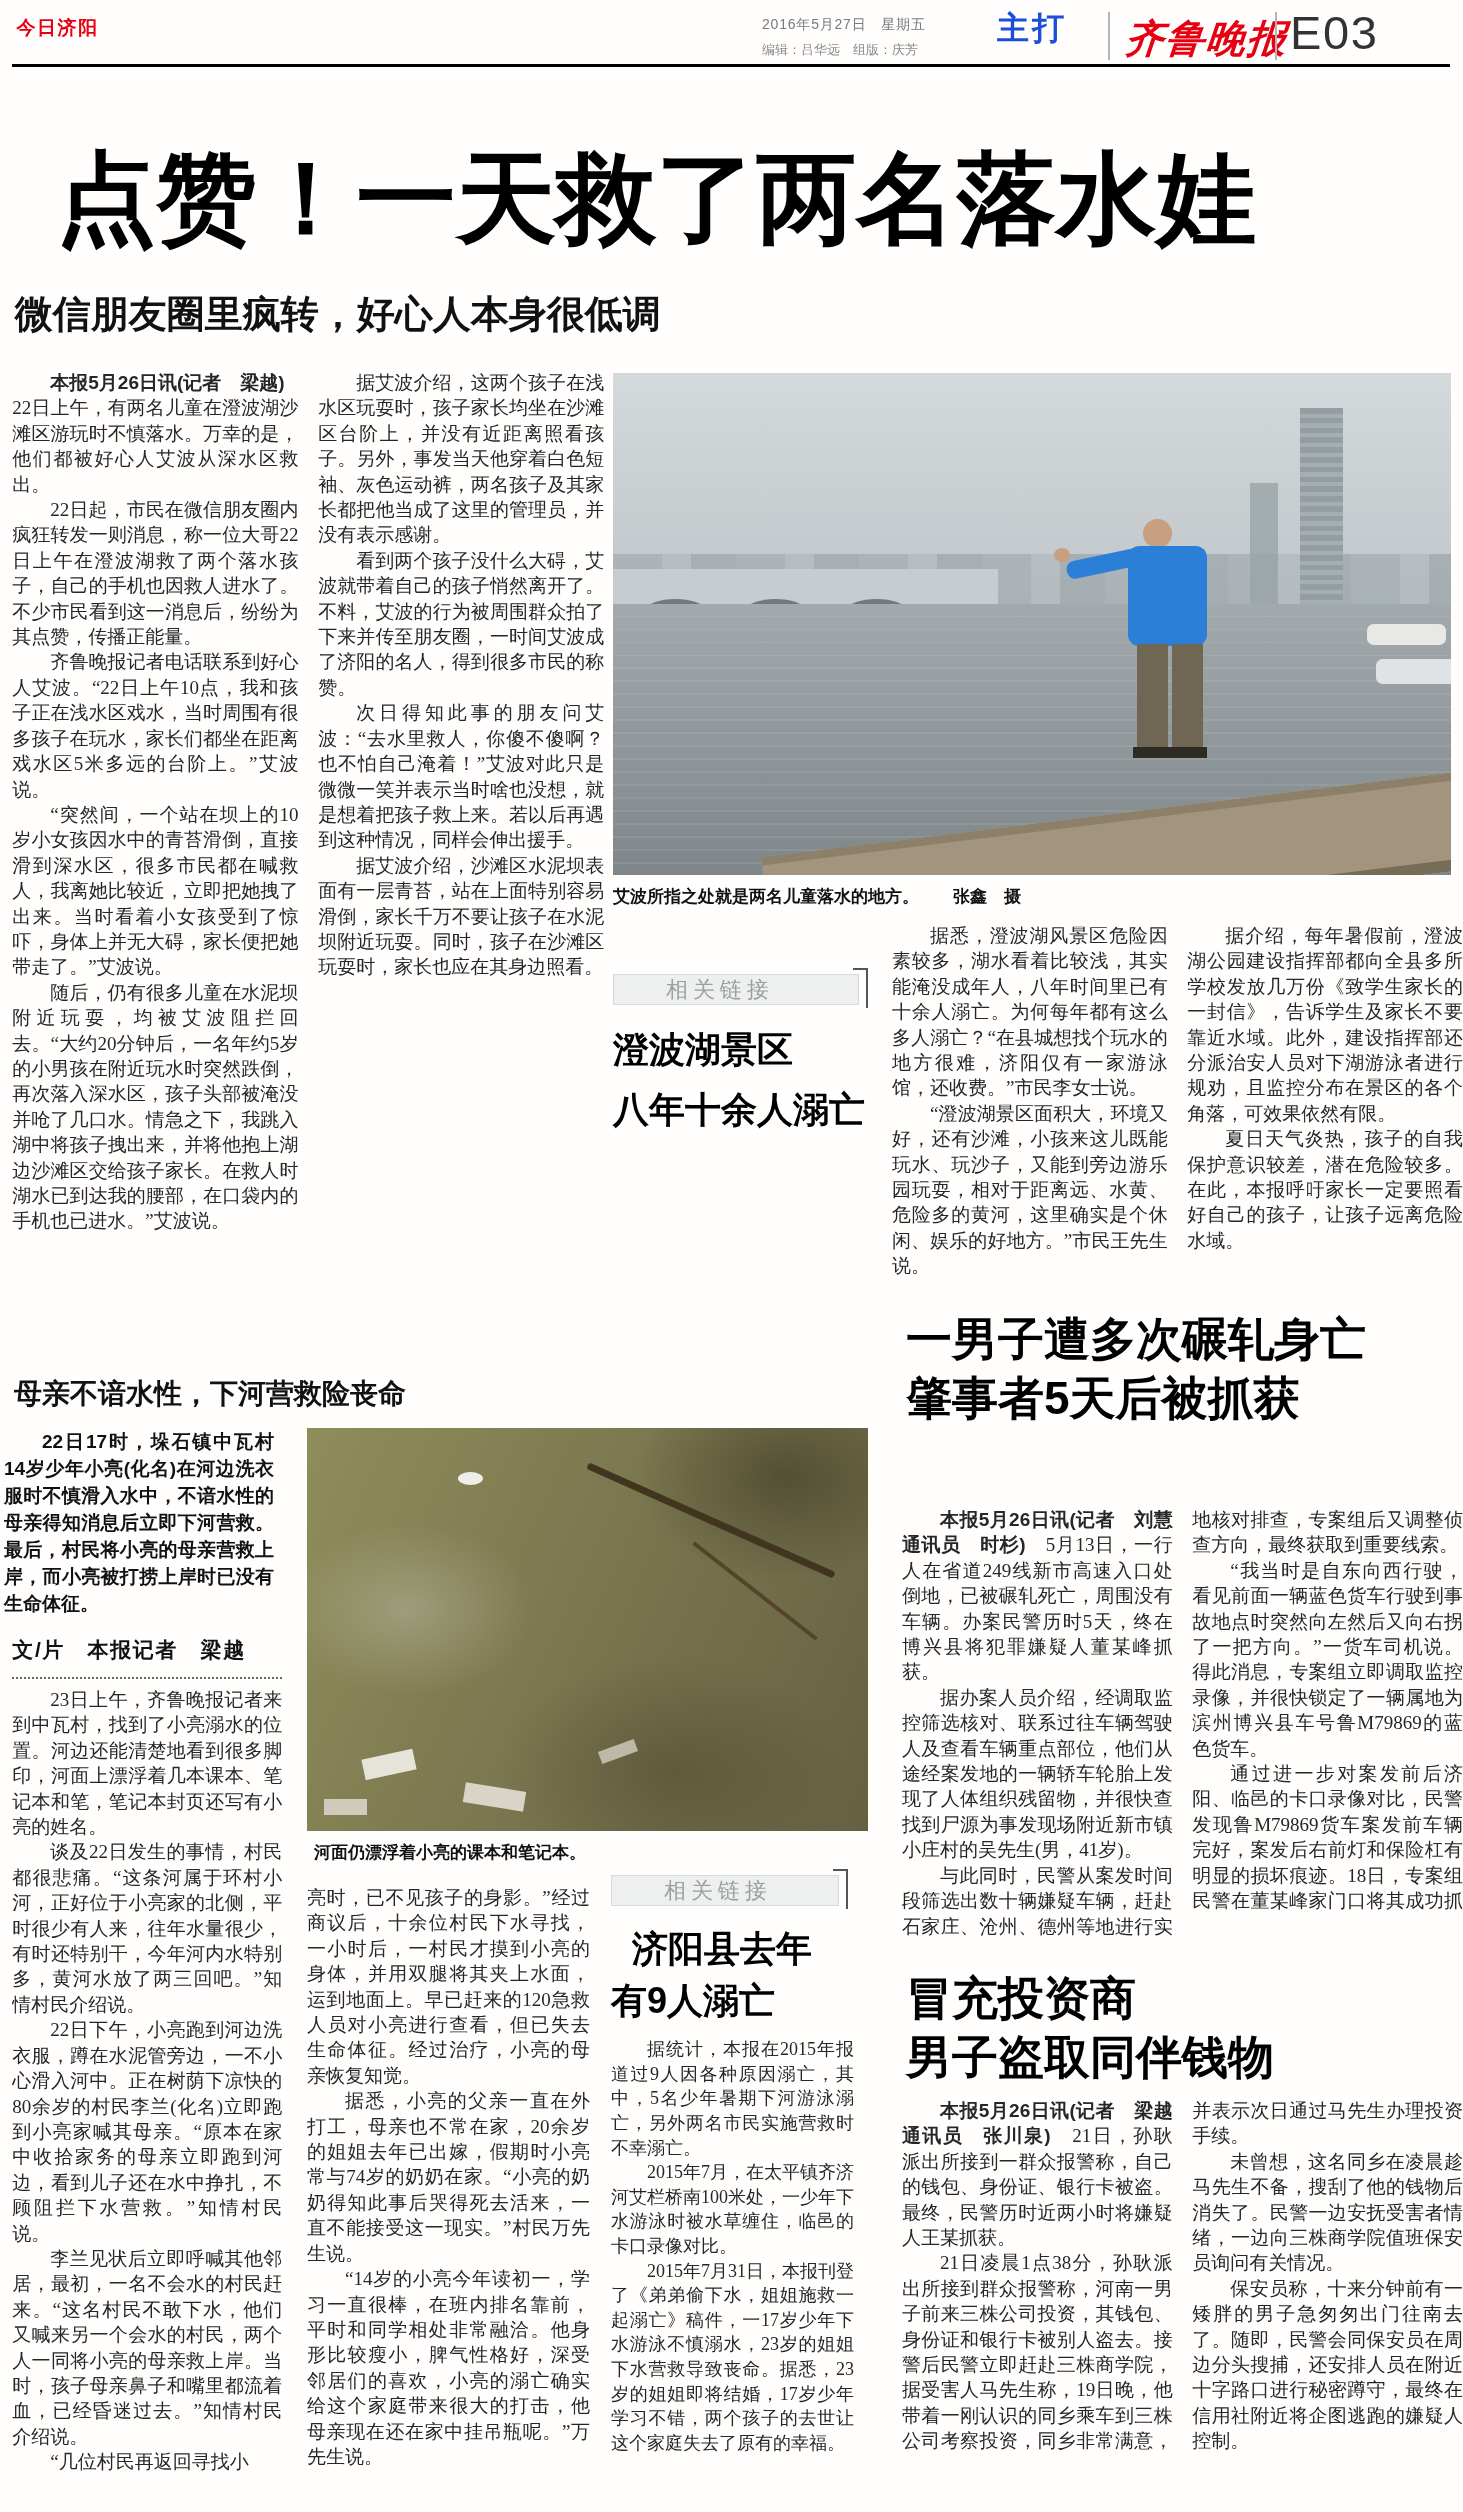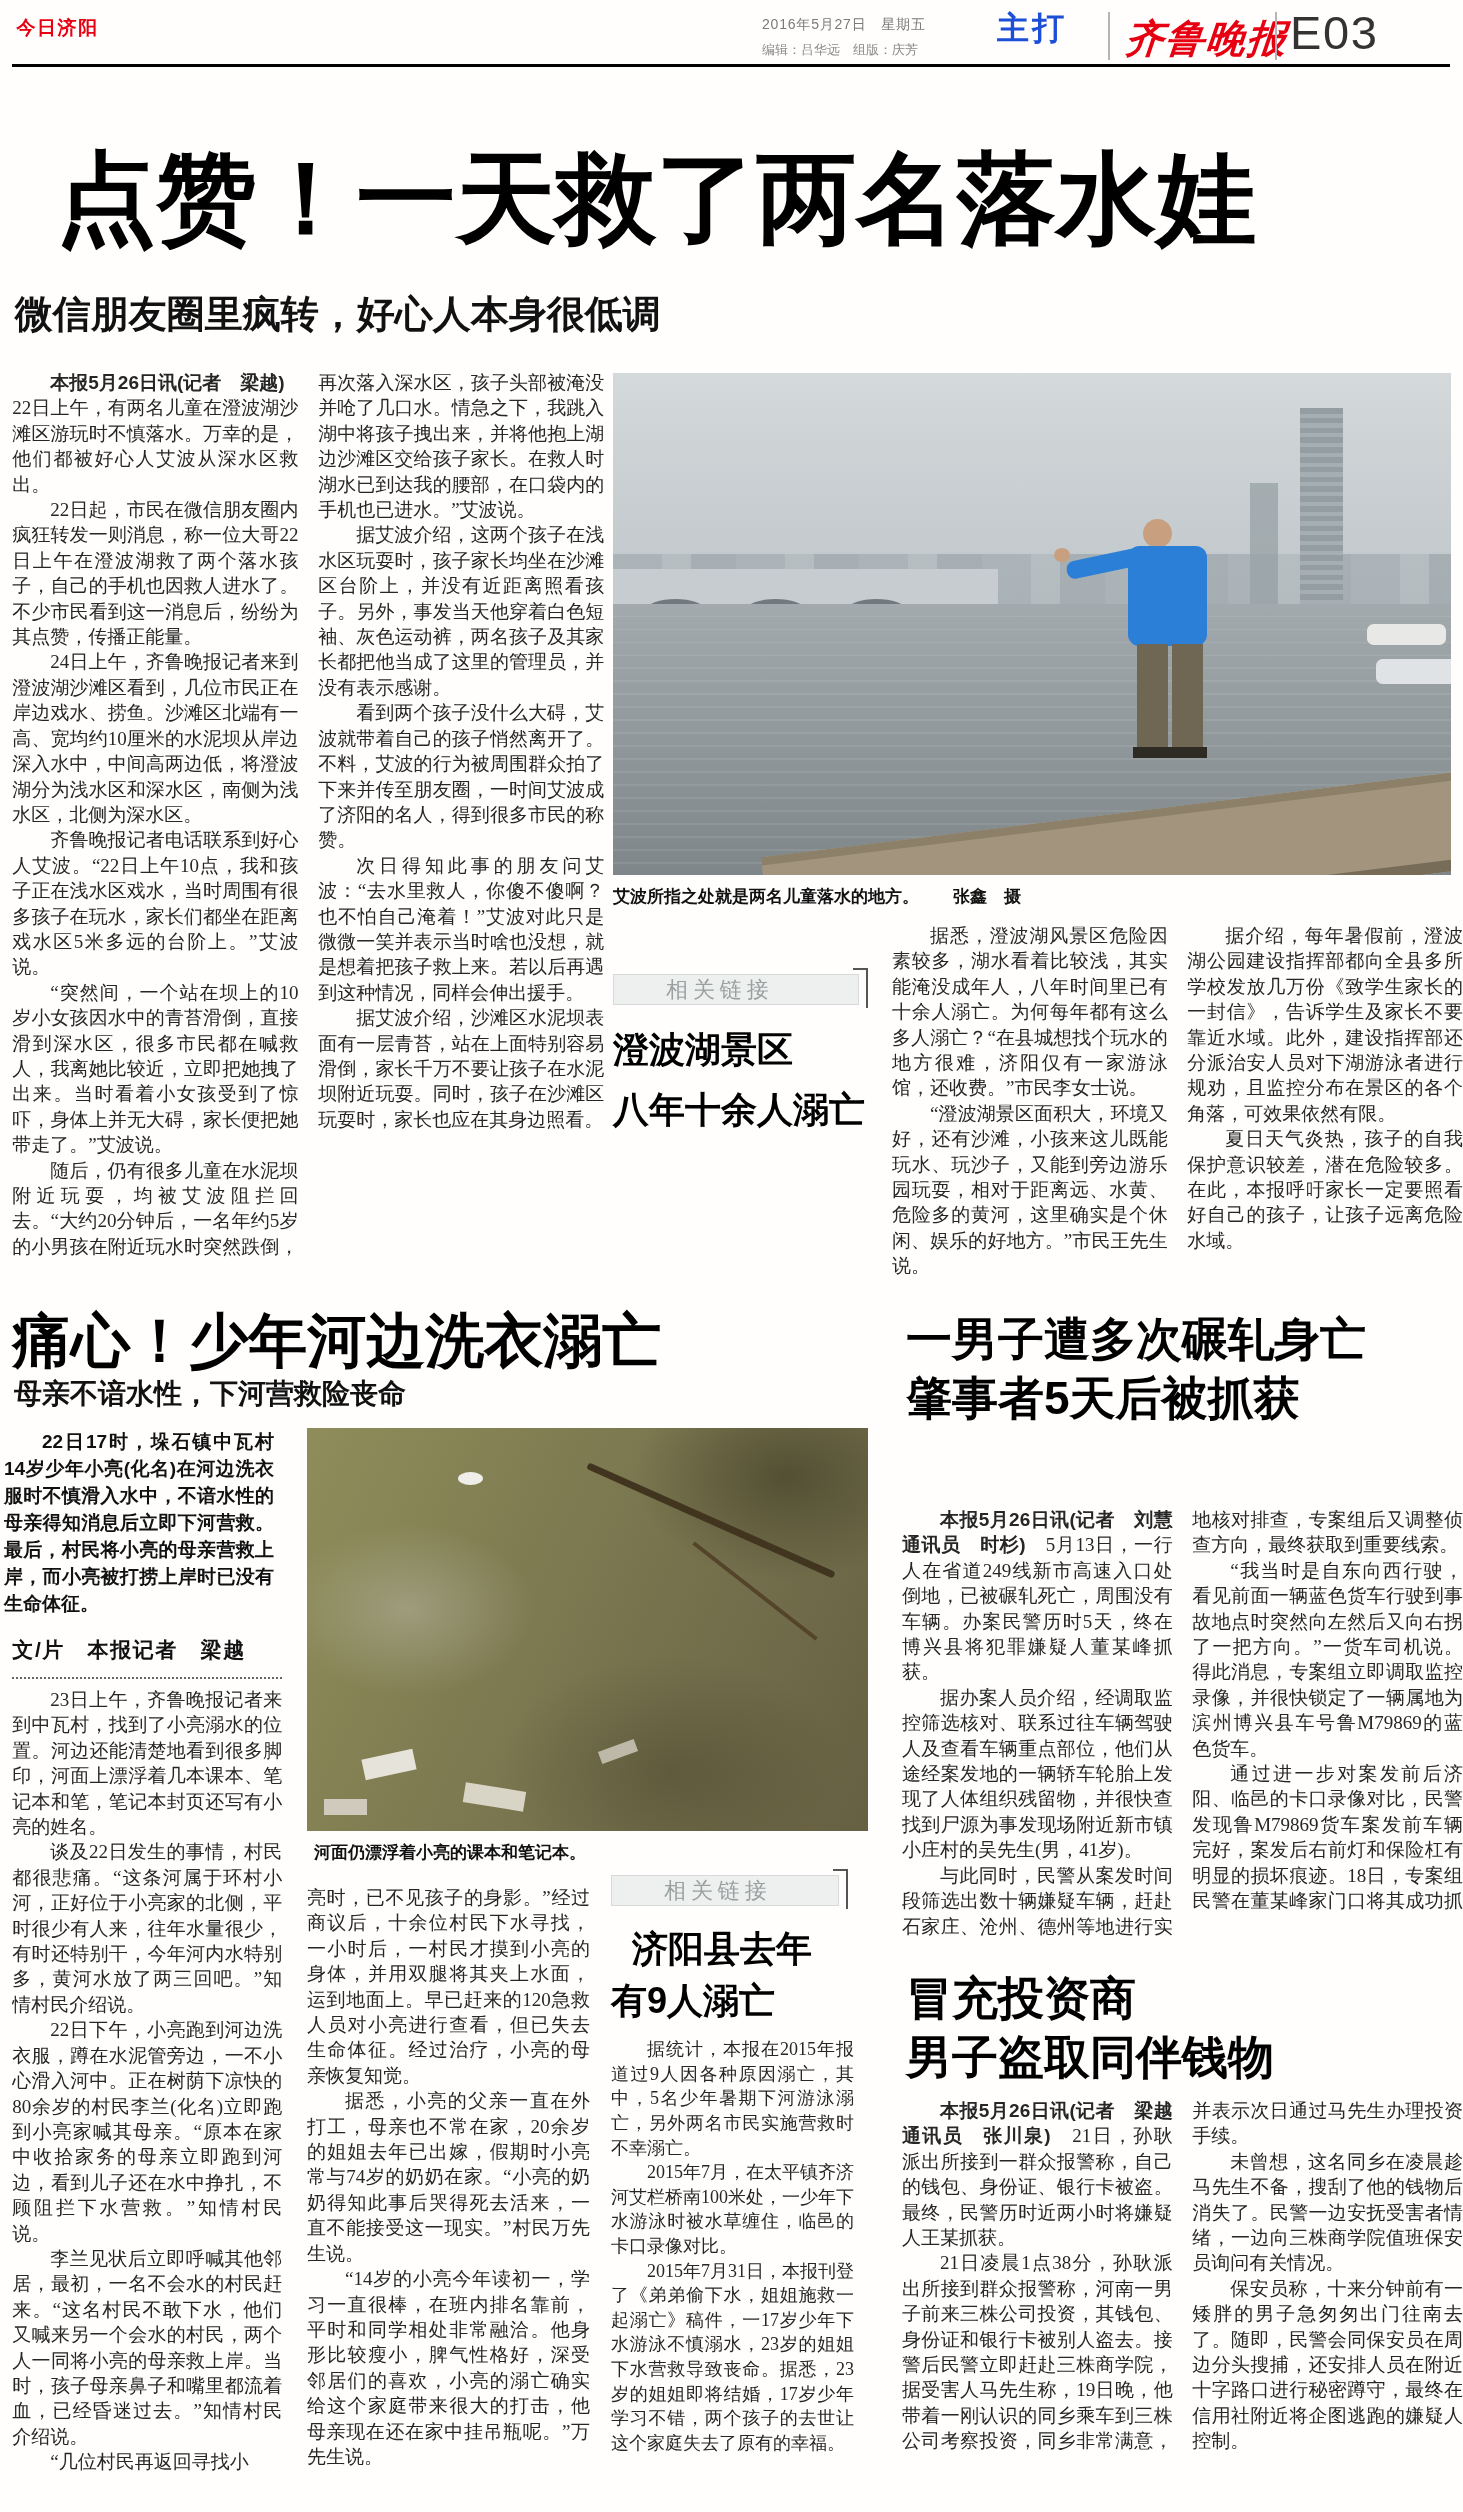--- a/index.html
+++ b/index.html
@@ -129,21 +129,20 @@
   <div class="abs vsep" style="left:1275px; top:11.5px;"></div>
   <div class="abs pageno" style="left:1290px; top:4.9px;">E03</div>
   <div class="abs header-rule" style="left:12.3px; top:64px; width:1438px;"></div>
 
   <div class="abs hl-main" style="left:12.3px; top:146px;">点赞！一天救了两名落水娃</div>
   <div class="abs sub-main" style="left:14.8px; top:289px;">微信朋友圈里疯转，好心人本身很低调</div>
 
   <div class="abs flow cols2" style="left:12.3px; top:370px; width:592px; height:911px;">
       <p><b class="lead">本报5月26日讯(记者　梁越)</b>　22日上午，有两名儿童在澄波湖沙滩区游玩时不慎落水。万幸的是，他们都被好心人艾波从深水区救出。</p>
       <p>22日起，市民在微信朋友圈内疯狂转发一则消息，称一位大哥22日上午在澄波湖救了两个落水孩子，自己的手机也因救人进水了。不少市民看到这一消息后，纷纷为其点赞，传播正能量。</p>
-      <p>24日上午，齐鲁晚报记者来到澄波湖沙滩区看到，几位市民正在岸边戏水、捞鱼。沙滩区北端有一高、宽均约10厘米的水泥坝从岸边深入水中，中间高两边低，将澄波湖分为浅水区和深水区，南侧为浅水区，北侧为深水区。</p>
       <p>齐鲁晚报记者电话联系到好心人艾波。“22日上午10点，我和孩子正在浅水区戏水，当时周围有很多孩子在玩水，家长们都坐在距离戏水区5米多远的台阶上。”艾波说。</p>
       <p>“突然间，一个站在坝上的10岁小女孩因水中的青苔滑倒，直接滑到深水区，很多市民都在喊救人，我离她比较近，立即把她拽了出来。当时看着小女孩受到了惊吓，身体上并无大碍，家长便把她带走了。”艾波说。</p>
       <p>随后，仍有很多儿童在水泥坝附近玩耍，均被艾波阻拦回去。“大约20分钟后，一名年约5岁的小男孩在附近玩水时突然跌倒，再次落入深水区，孩子头部被淹没并呛了几口水。情急之下，我跳入湖中将孩子拽出来，并将他抱上湖边沙滩区交给孩子家长。在救人时湖水已到达我的腰部，在口袋内的手机也已进水。”艾波说。</p>
       <p>据艾波介绍，这两个孩子在浅水区玩耍时，孩子家长均坐在沙滩区台阶上，并没有近距离照看孩子。另外，事发当天他穿着白色短袖、灰色运动裤，两名孩子及其家长都把他当成了这里的管理员，并没有表示感谢。</p>
       <p>看到两个孩子没什么大碍，艾波就带着自己的孩子悄然离开了。不料，艾波的行为被周围群众拍了下来并传至朋友圈，一时间艾波成了济阳的名人，得到很多市民的称赞。</p>
       <p>次日得知此事的朋友问艾波：“去水里救人，你傻不傻啊？也不怕自己淹着！”艾波对此只是微微一笑并表示当时啥也没想，就是想着把孩子救上来。若以后再遇到这种情况，同样会伸出援手。</p>
       <p>据艾波介绍，沙滩区水泥坝表面有一层青苔，站在上面特别容易滑倒，家长千万不要让孩子在水泥坝附近玩耍。同时，孩子在沙滩区玩耍时，家长也应在其身边照看。</p>
     </div>
 
   <div class="photo" style="left:613px; top:373px; width:838px; height:502px;">
@@ -179,21 +178,20 @@
     <div class="rel-head" style="margin-top:11.5px;">八年十余人溺亡</div>
   </div>
 
   <div class="abs flow cols2" style="left:892px; top:923px; width:571px; height:361px;">
       <p>据悉，澄波湖风景区危险因素较多，湖水看着比较浅，其实能淹没成年人，八年时间里已有十余人溺亡。为何每年都有这么多人溺亡？“在县城想找个玩水的地方很难，济阳仅有一家游泳馆，还收费。”市民李女士说。</p>
       <p>“澄波湖景区面积大，环境又好，还有沙滩，小孩来这儿既能玩水、玩沙子，又能到旁边游乐园玩耍，相对于距离远、水黄、危险多的黄河，这里确实是个休闲、娱乐的好地方。”市民王先生说。</p>
       <p>据介绍，每年暑假前，澄波湖公园建设指挥部都向全县多所学校发放几万份《致学生家长的一封信》，告诉学生及家长不要靠近水域。此外，建设指挥部还分派治安人员对下湖游泳者进行规劝，且监控分布在景区的各个角落，可效果依然有限。</p>
       <p>夏日天气炎热，孩子的自我保护意识较差，潜在危险较多。在此，本报呼吁家长一定要照看好自己的孩子，让孩子远离危险水域。</p>
     </div>
 
-  <div class="abs hl-mid" style="left:12.3px; top:1302px;">痛心！少年河边洗衣溺亡</div>
   <div class="abs sub-mid" style="left:14px; top:1375px;">母亲不谙水性，下河营救险丧命</div>
 
   <div class="abs lede" style="left:4px; top:1428px; width:270px;">
     <p>22日17时，垛石镇中瓦村14岁少年小亮(化名)在河边洗衣服时不慎滑入水中，不谙水性的母亲得知消息后立即下河营救。最后，村民将小亮的母亲营救上岸，而小亮被打捞上岸时已没有生命体征。</p>
   </div>
 
   <div class="abs byline" style="left:12.3px; top:1636px; width:270px;">文/片　本报记者　梁越</div>
 
   <div class="abs flow" style="left:12.3px; top:1687px; width:270px; height:811px;">
       <p>23日上午，齐鲁晚报记者来到中瓦村，找到了小亮溺水的位置。河边还能清楚地看到很多脚印，河面上漂浮着几本课本、笔记本和笔，笔记本封页还写有小亮的姓名。</p>

